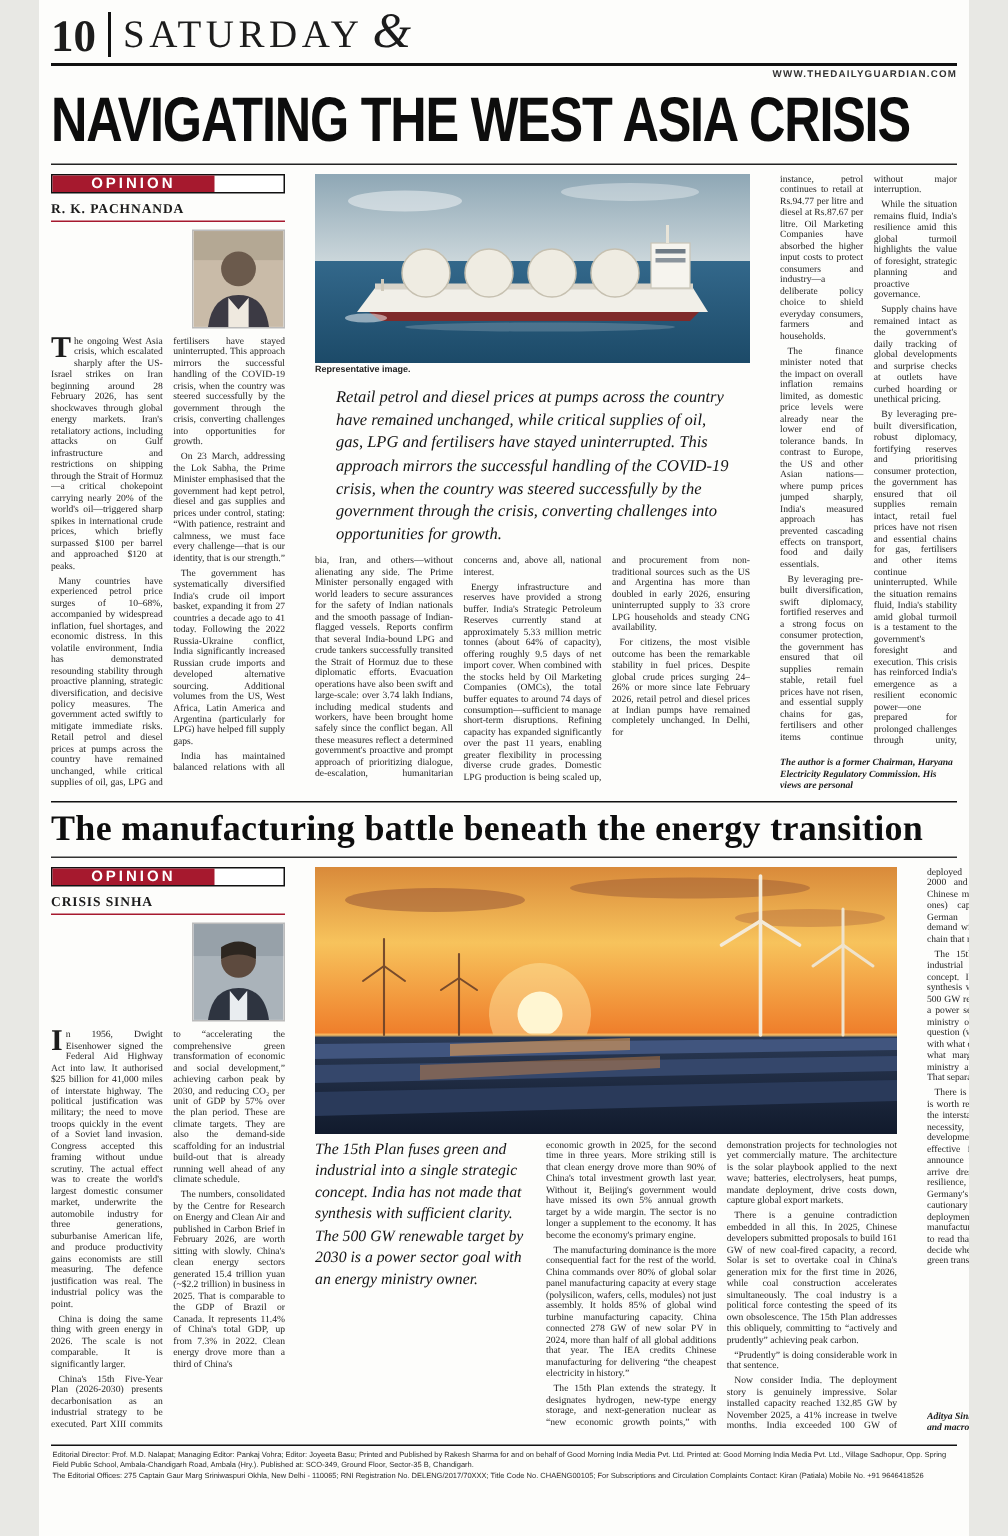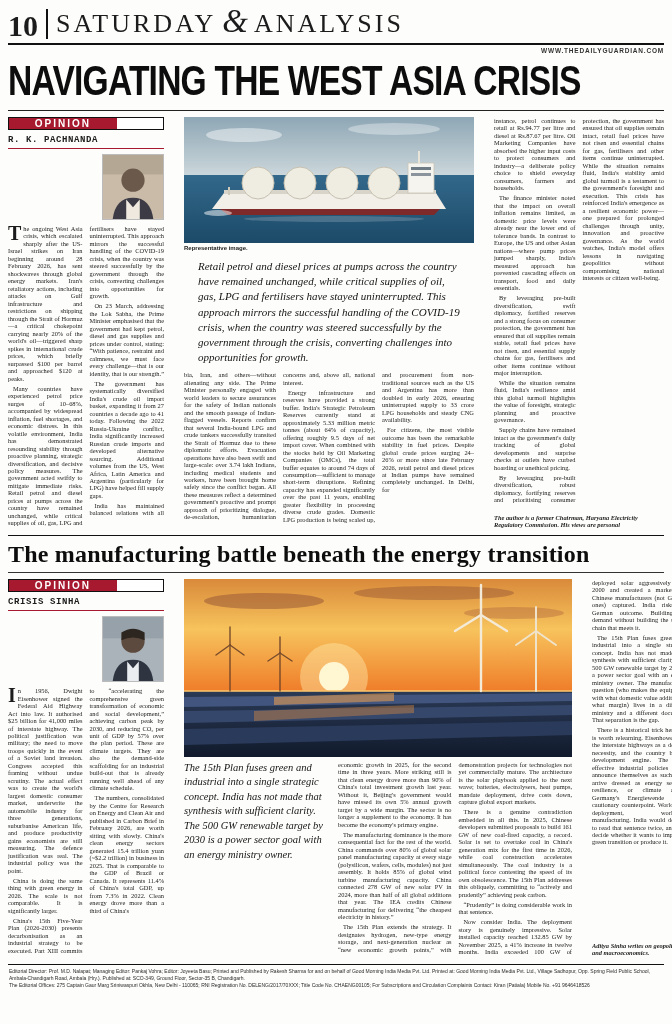--- a/index.html
+++ b/index.html
@@ -1,18 +1,18 @@
 <!DOCTYPE html>
 <html><head>
 <meta charset="utf-8">
 <style>
   * { margin:0; padding:0; box-sizing:border-box; }
   html,body { background:#e8e8e4; }
   .page {
-    position:relative; width:672px; height:1024px; margin:0 auto;
+    position:relative; width:620px; height:1024px; margin:0 auto;
     background:#fdfdfb; padding:8px 8px 0; overflow:hidden;
     font-family:"Liberation Serif", serif; color:#1c1c1c;
   }
   
   .masthead { display:flex; justify-content:space-between; align-items:flex-end; }
   .mast-left { display:flex; align-items:flex-end; gap:8px; }
   .page-num { font-size:30px; font-weight:bold; line-height:0.9; }
   .mast-divider { width:2px; height:30px; background:#111; }
   .section-title { display:flex; align-items:baseline; gap:6px; font-weight:normal; }
   .section-word { font-size:26px; letter-spacing:3px; }
@@ -36,21 +36,21 @@
   .col-left { width:156px; flex:0 0 auto; }
   .a1-mid { width:290px; flex:0 0 auto; }
   .a1-right { flex:1 1 auto; }
   .a2-mid { width:388px; flex:0 0 auto; }
   .a2-right { width:96px; flex:0 0 auto; }
   
   .opinion-box { border:1px solid #111; height:22px; background:#fff; }
   .opinion-tab { background:#a6192e; color:#fff; width:70%; height:100%;
     display:flex; align-items:center; justify-content:center;
     font-family:"Liberation Sans", sans-serif; font-weight:bold; font-size:10px; letter-spacing:2px; }
-  .author-name { font-family:Liberation Mono, monospace; font-weight:bold;
+  .author-name { font-family:Liberation Serif, serif; font-weight:bold;
     font-size:9px; letter-spacing:0.6px; margin:5px 0 3px; }
   .red-rule { height:2px; background:#a6192e; }
   .headshot { width:62px; height:66px; margin:5px 0 5px auto; border:1px solid #bbb; flex:0 0 auto; }
   .headshot svg { display:block; width:100%; height:100%; }
   
   .newsprint { font-size:6.4px; line-height:1.17; text-align:justify;
     column-gap:7px; column-fill:auto; flex:1 1 auto; overflow:hidden; min-height:0; }
   .newsprint p { margin-bottom:2.5px; text-indent:5px; }
   .newsprint p:first-child { text-indent:0; }
   .two-col { column-count:2; }
@@ -83,21 +83,20 @@
 
 <div class="page">
 
   <header class="masthead">
     <div class="mast-left">
       <span class="page-num">10</span>
       <span class="mast-divider"></span>
       <div class="section-title">
         <span class="section-word">SATURDAY</span>
         <span class="amp">&amp;</span>
-        <span class="section-word">ANALYSIS</span>
       </div>
     </div>
   </header>
   <div class="mast-rule"></div>
   <div class="website-row">
     <span>WWW.THEDAILYGUARDIAN.COM</span>
   </div>
 
   <div class="a1-headline">NAVIGATING THE WEST ASIA CRISIS</div>
   <div class="headline-rule"></div>

